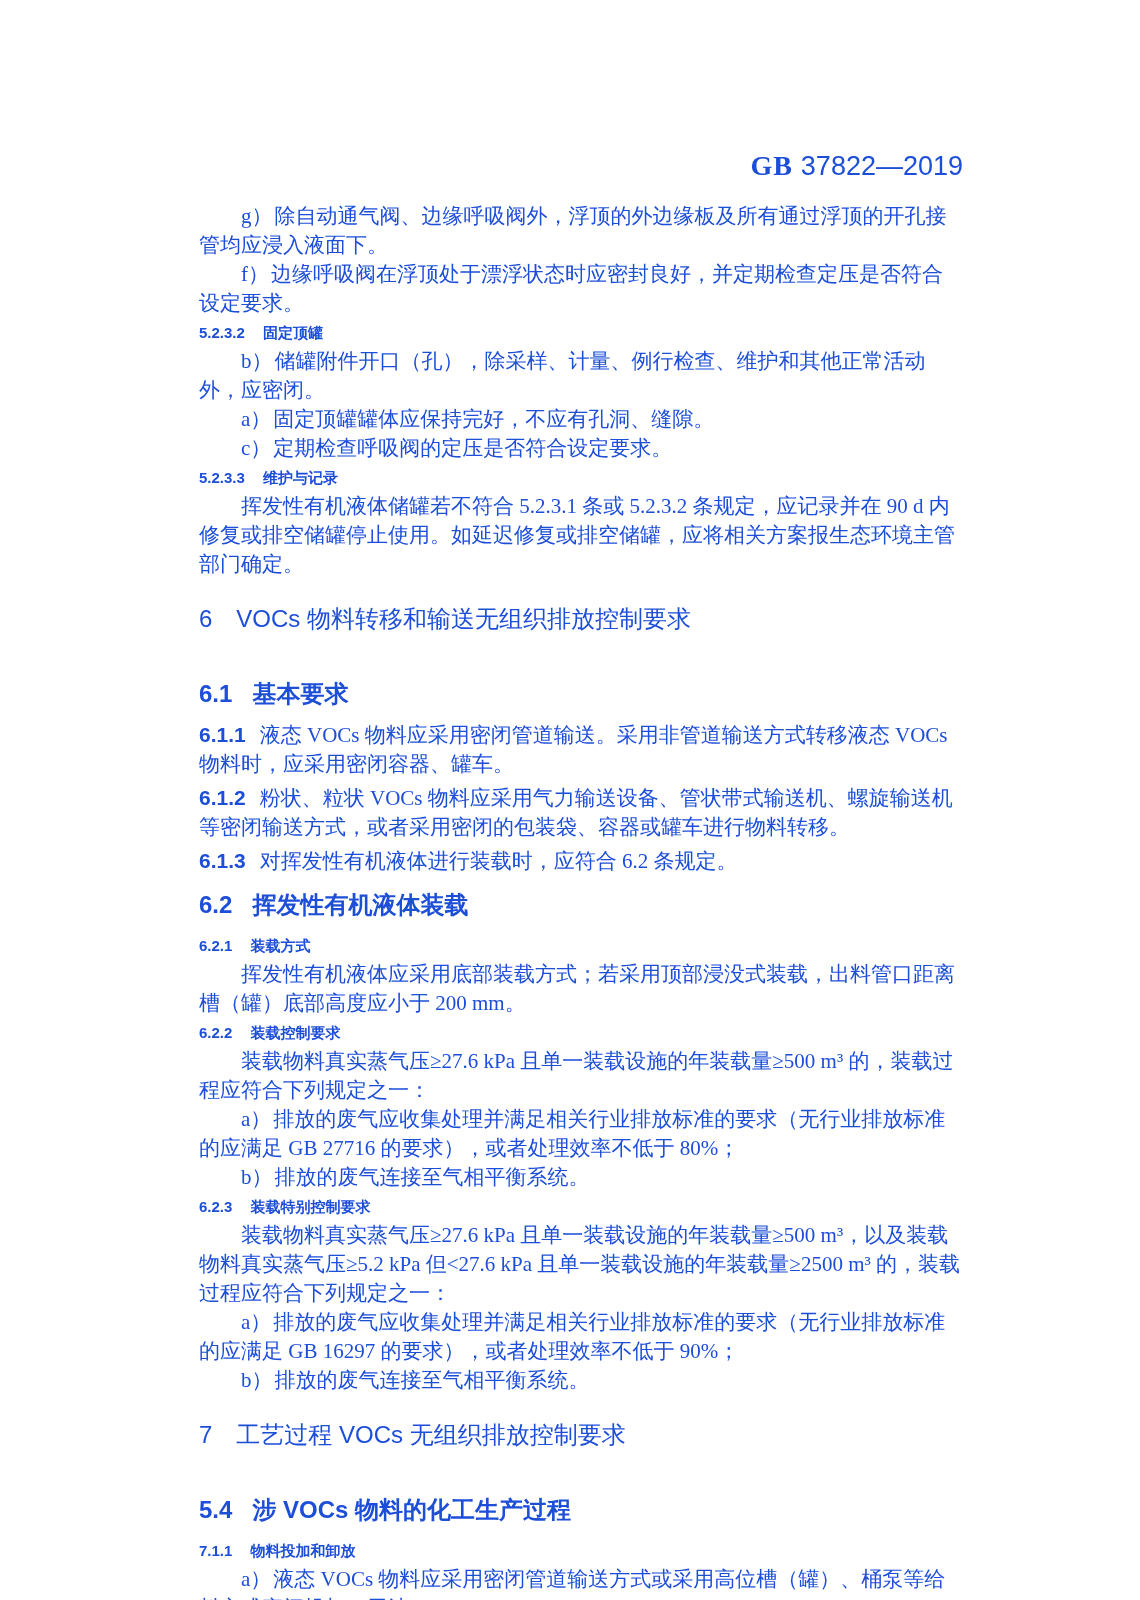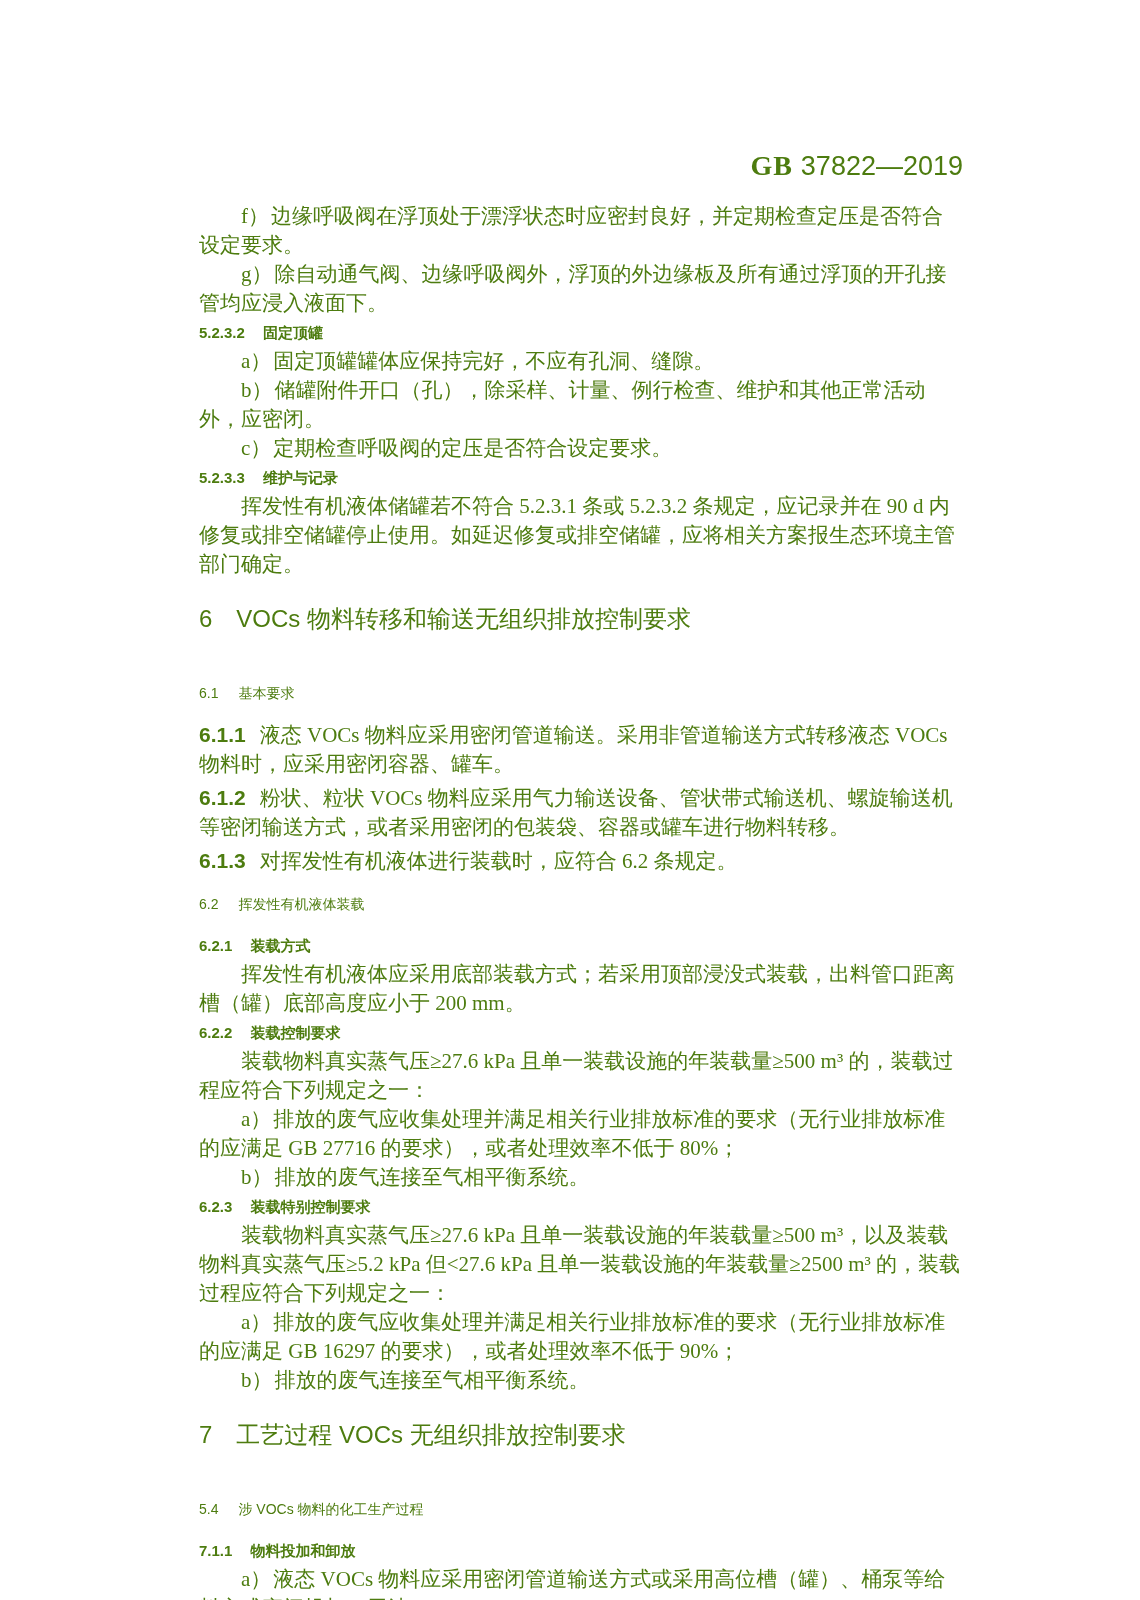--- a/index.html
+++ b/index.html
@@ -7,21 +7,21 @@
     position:relative;
     width:1028px; height:1600px;
     margin:0 auto;
     background:#ffffff;
     box-sizing:border-box;
     padding:150px 121px 0 143px;
     overflow:hidden;
     font-family:"Liberation Serif","DejaVu Serif",serif;
     font-size:21px;
     line-height:29px;
-    color:#4d7c0f;
+    color:#1d4ed8;
   }
   .doc-header {
     text-align:right;
     line-height:32px;
     margin-bottom:18px;
     white-space:nowrap;
   }
   .doc-header .gb {
     font-family:"Liberation Serif","DejaVu Serif",serif;
     font-weight:bold;
@@ -47,22 +47,22 @@
   .h3 {
     font-family:"Liberation Sans","DejaVu Sans",sans-serif;
     font-weight:bold;
     font-size:15px;
     line-height:29px;
     margin:0;
   }
   .h3 .num { margin-right:18px; }
   .h2 {
     font-family:"Liberation Sans","DejaVu Sans",sans-serif;
-    font-weight:normal;
-    font-size:14px;
+    font-weight:bold;
+    font-size:24px;
     line-height:29px;
     margin:14px 0 12px 0;
   }
   .h2 .num { margin-right:20px; }
   .h1 {
     font-family:"Liberation Sans","DejaVu Sans",sans-serif;
     font-weight:normal;
     font-size:24px;
     line-height:30px;
     margin:25px 0 45px 0;
@@ -77,29 +77,29 @@
 </style>
 </head>
 <body>
 
 <div class="page">
 
   <div class="doc-header">
     <span class="gb">GB</span><span class="std-num">37822—2019</span>
   </div>
 
+  <p class="li"><span class="label">g）</span><span>除自动通气阀、边缘呼吸阀外，浮顶的外边缘板及所有通过浮顶的开孔接管均应浸入液面下。</span></p>
+
   <p class="li"><span class="label">f）</span><span>边缘呼吸阀在浮顶处于漂浮状态时应密封良好，并定期检查定压是否符合设定要求。</span></p>
-
-  <p class="li"><span class="label">g）</span><span>除自动通气阀、边缘呼吸阀外，浮顶的外边缘板及所有通过浮顶的开孔接管均应浸入液面下。</span></p>
 
   <p class="h3"><span class="num">5.2.3.2</span><span>固定顶罐</span></p>
 
+  <p class="li"><span class="label">b）</span><span>储罐附件开口（孔），除采样、计量、例行检查、维护和其他正常活动外，应密闭。</span></p>
+
   <p class="li"><span class="label">a）</span><span>固定顶罐罐体应保持完好，不应有孔洞、缝隙。</span></p>
-
-  <p class="li"><span class="label">b）</span><span>储罐附件开口（孔），除采样、计量、例行检查、维护和其他正常活动外，应密闭。</span></p>
 
   <p class="li"><span class="label">c）</span><span>定期检查呼吸阀的定压是否符合设定要求。</span></p>
 
   <p class="h3"><span class="num">5.2.3.3</span><span>维护与记录</span></p>
 
   <p class="para">挥发性有机液体储罐若不符合 5.2.3.1 条或 5.2.3.2 条规定，应记录并在 90 d 内修复或排空储罐停止使用。如延迟修复或排空储罐，应将相关方案报生态环境主管部门确定。</p>
 
   <div class="h1"><span class="num">6</span><span>VOCs 物料转移和输送无组织排放控制要求</span></div>
 
   <div class="h2"><span class="num">6.1</span><span>基本要求</span></div>

